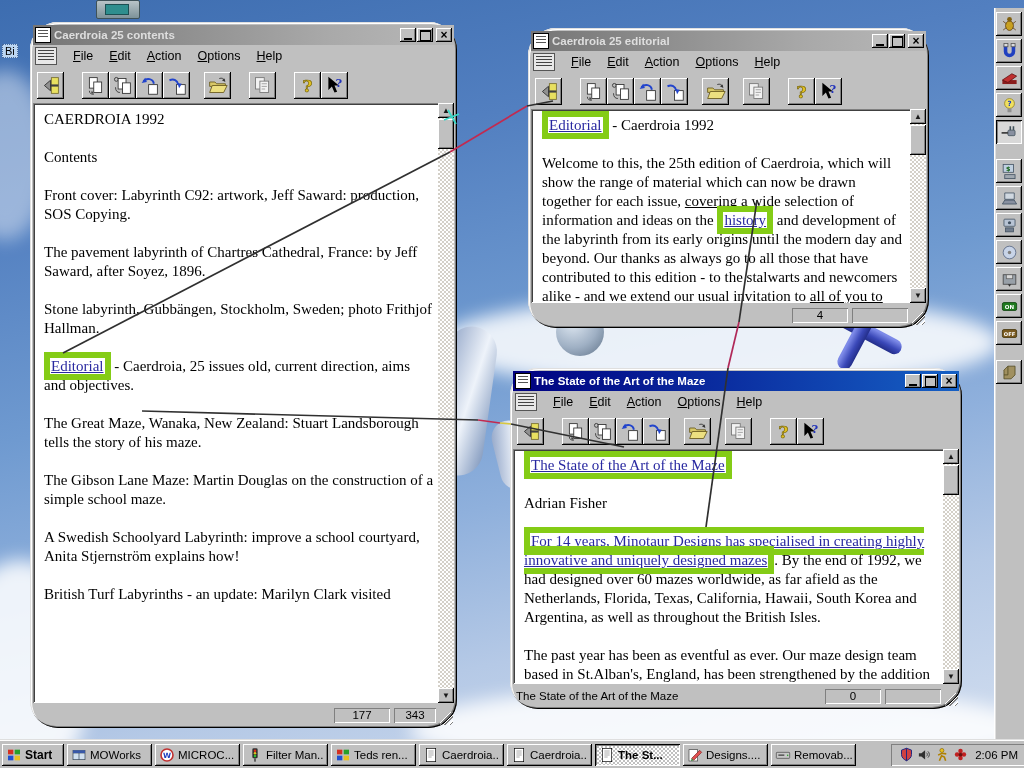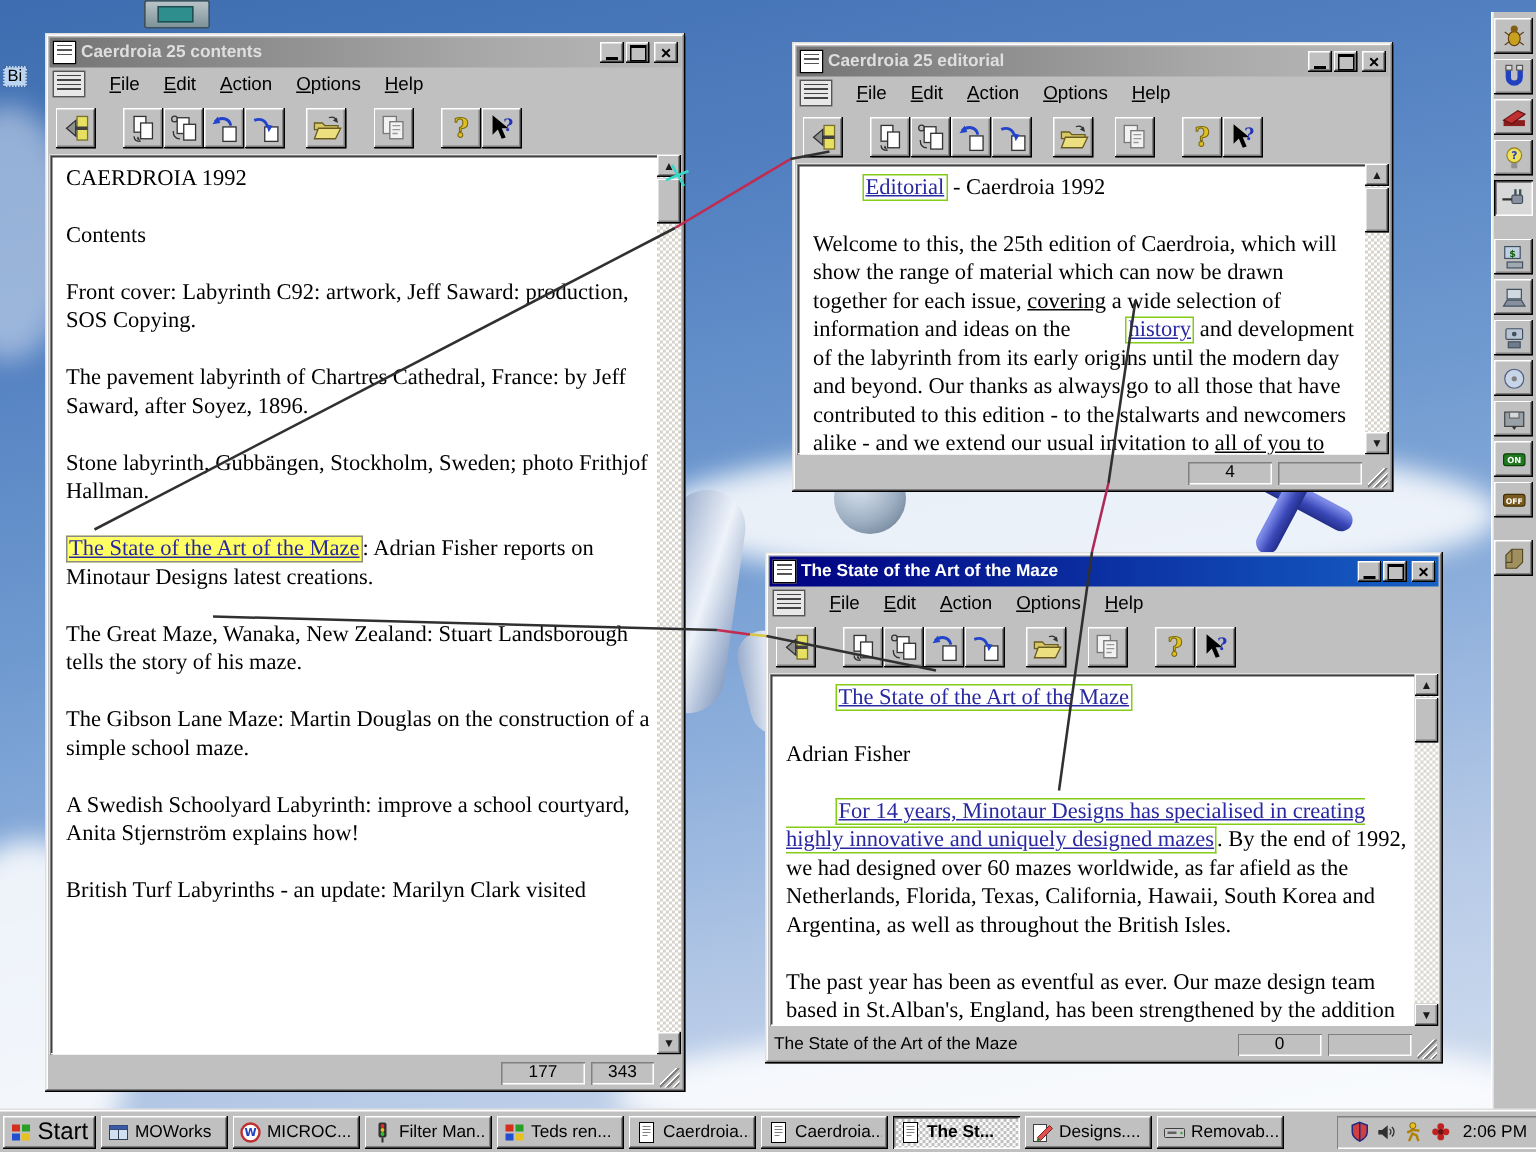--- a/index.html
+++ b/index.html
@@ -16,21 +16,21 @@
         background:linear-gradient(100deg,#8fa3c6,#eef3fa 55%,#7e96bc);}
   .sphere{position:absolute;z-index:1;border-radius:50%;
         background:radial-gradient(circle at 35% 30%,#dfe8f2,#9fb0c4 55%,#5d7086);}
   .partial-icon{position:absolute;left:96px;top:0;width:42px;height:17px;z-index:2;
         background:linear-gradient(#b9c4c8,#7d9299);border:1px solid #3f5259;border-radius:2px;}
   .partial-icon .inner{position:absolute;left:8px;top:3px;width:22px;height:9px;background:#2e8e8e;border:1px solid #1c4f52;}
   .partial-label{position:absolute;left:2px;top:44px;z-index:2;background:#bcd6f2;border:1px dotted #4a6a9a;
         font-size:11px;padding:0 2px;color:#000;text-align:right;}
 
   
-  .bev-out{box-shadow:inset -1px -1px 0 #000,inset 1px 1px 0 #dfdfdf,inset -2px -2px 0 #808080,inset 2px 2px 0 #fff;}
+  .bev-out{box-shadow:inset -1px -1px 0 #000,inset 1px 1px 0 #dfdfdf,inset -2px -2px 0 #808080,inset 2px 2px 0 #fff;border-radius:28px;}
 
   .window{position:absolute;background:#c0c0c0;padding:3px;z-index:10;display:flex;flex-direction:column;}
   .titlebar{height:18px;min-height:18px;display:flex;align-items:center;padding:1px 2px;gap:3px;}
   .titlebar.tb-inactive{background:linear-gradient(90deg,#757575,#a9a9a9 70%,#b8b8b8);color:#dedede;}
   .titlebar.tb-active{background:linear-gradient(90deg,#000080,#1660c4);color:#fff;}
   .title-text{font-size:11.5px;font-weight:bold;white-space:nowrap;overflow:hidden;flex:1;}
   .app-icon16{width:14px;height:14px;background:#fff;border:1px solid #000;position:relative;}
   .app-icon16:before{content:"";position:absolute;left:2px;top:2px;right:2px;height:8px;
         background:repeating-linear-gradient(#555 0 1px,transparent 1px 3px);}
   .win-controls{display:flex;gap:1px;margin-left:auto;}
@@ -51,21 +51,21 @@
   .toolbar{height:32px;min-height:32px;display:flex;align-items:center;padding:2px 2px 2px 4px;}
   .tbtn{width:27px;height:27px;background:#c0c0c0;display:inline-flex;align-items:center;justify-content:center;
         box-shadow:inset -1px -1px 0 #000,inset 1px 1px 0 #fff,inset -2px -2px 0 #808080;}
   .ticon{width:21px;height:21px;}
   .gap18{margin-left:18px;} .gap14{margin-left:14px;}
 
   .content{flex:1;background:#fff;display:flex;overflow:hidden;
         box-shadow:inset 1px 1px 0 #808080,inset -1px -1px 0 #fff,inset 2px 2px 0 #404040;}
   .textpane{flex:1;padding:7px 4px 0 11px;overflow:hidden;}
   .para{margin:0 0 19px 0;font-family:"Liberation Serif",serif;font-size:15px;line-height:19px;}
-  .seg-link{color:#2828a0;text-decoration:underline;border:1px solid #84cc16;padding:0 1px;margin-left:33px;}
+  .seg-link{color:#2828a0;text-decoration:underline;border:6px solid #84cc16;padding:0 1px;}
   .seg-linkhl{color:#2828a0;text-decoration:underline;border:1px solid #8a8a8a;background:#ffff63;padding:0 1px;}
   .seg-und{text-decoration:underline;}
 
   .vscroll{width:16px;display:flex;flex-direction:column;
         background:#fff;background-image:linear-gradient(45deg,#d4d0c8 25%,transparent 25%,transparent 75%,#d4d0c8 75%),
         linear-gradient(45deg,#d4d0c8 25%,transparent 25%,transparent 75%,#d4d0c8 75%);
         background-size:4px 4px;background-position:0 0,2px 2px;}
   .sb{height:15px;background:#c0c0c0;display:flex;align-items:center;justify-content:center;
         font-size:8px;color:#1a1a1a;box-shadow:inset -1px -1px 0 #000,inset 1px 1px 0 #fff,inset -2px -2px 0 #808080;}
   .sb.down{margin-top:auto;}
@@ -91,21 +91,21 @@
         box-shadow:inset -1px -1px 0 #000,inset 1px 1px 0 #fff,inset -2px -2px 0 #808080;}
   .stripbtn.pressed{box-shadow:inset 1px 1px 0 #000,inset -1px -1px 0 #fff,inset 2px 2px 0 #808080;background:#d8d8d8;}
   .stripbtn svg{width:19px;height:19px;}
   .strip-gap{height:12px;}
 
   
   #taskbar{position:absolute;left:0;bottom:0;width:1024px;height:27px;background:#c0c0c0;z-index:60;
         border-top:1px solid #fff;box-shadow:0 -1px 0 #dfdfdf;display:flex;align-items:center;padding:0 2px;gap:3px;}
   .taskbtn{height:22px;background:#c0c0c0;display:flex;align-items:center;gap:3px;padding:0 4px;min-width:0;
         box-shadow:inset -1px -1px 0 #000,inset 1px 1px 0 #fff,inset -2px -2px 0 #808080;font-size:11.5px;}
-  .taskbtn.start{font-weight:normal;font-size:16px;width:54px;flex:none;}
+  .taskbtn.start{font-weight:bold;font-size:12px;width:54px;flex:none;}
   .taskbtn.task{width:77px;flex:none;}
   .taskbtn.active{font-weight:bold;box-shadow:inset 1px 1px 0 #000,inset -1px -1px 0 #fff,inset 2px 2px 0 #808080;
         background-image:linear-gradient(45deg,#fff 25%,transparent 25%,transparent 75%,#fff 75%),
         linear-gradient(45deg,#fff 25%,transparent 25%,transparent 75%,#fff 75%);background-size:4px 4px;background-position:0 0,2px 2px;}
   .tlabel{white-space:nowrap;overflow:hidden;text-overflow:clip;}
   .ticon16{width:16px;height:16px;flex:none;}
   #tray{margin-left:auto;height:22px;display:flex;align-items:center;gap:3px;padding:0 8px;
         box-shadow:inset 1px 1px 0 #808080,inset -1px -1px 0 #fff;font-size:11.5px;}
   #tray svg{width:15px;height:15px;}
   #tray .time{margin-left:4px;}
@@ -370,21 +370,21 @@
           </svg>
         </span>
     </div>
     <div class="content">
       <div class="textpane">
           <p class="para"><span class="seg">CAERDROIA 1992</span></p>
           <p class="para"><span class="seg">Contents</span></p>
           <p class="para"><span class="seg">Front cover: Labyrinth C92: artwork, Jeff Saward: production, SOS Copying.</span></p>
           <p class="para"><span class="seg">The pavement labyrinth of Chartres Cathedral, France: by Jeff Saward, after Soyez, 1896.</span></p>
           <p class="para"><span class="seg">Stone labyrinth, Gubbängen, Stockholm, Sweden; photo Frithjof Hallman.</span></p>
-          <p class="para"><span class="seg seg-linkhl">The State of the Art of the Maze</span><span class="seg">: Adrian Fisher reports on Minotaur Designs latest creations.</span></p>
+          <p class="para"><span class="seg seg-link">Editorial</span><span class="seg"> - Caerdroia, 25 issues old, current direction, aims and objectives.</span></p>
           <p class="para"><span class="seg">The Great Maze, Wanaka, New Zealand: Stuart Landsborough tells the story of his maze.</span></p>
           <p class="para"><span class="seg">The Gibson Lane Maze: Martin Douglas on the construction of a simple school maze.</span></p>
           <p class="para"><span class="seg">A Swedish Schoolyard Labyrinth: improve a school courtyard, Anita Stjernström explains how!</span></p>
           <p class="para"><span class="seg">British Turf Labyrinths - an update: Marilyn Clark visited</span></p>
         </div>
       <div class="vscroll">
         <div class="sb up">▲</div>
         <div class="sb-thumb"></div>
         <div class="sb down">▼</div>
       </div>

